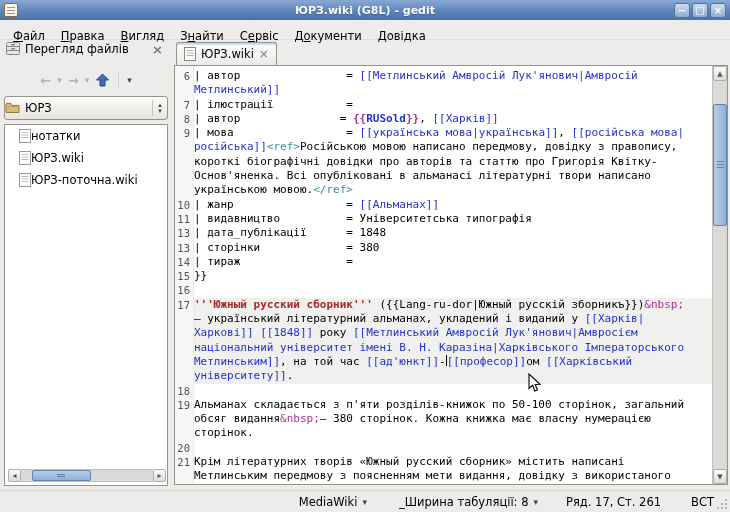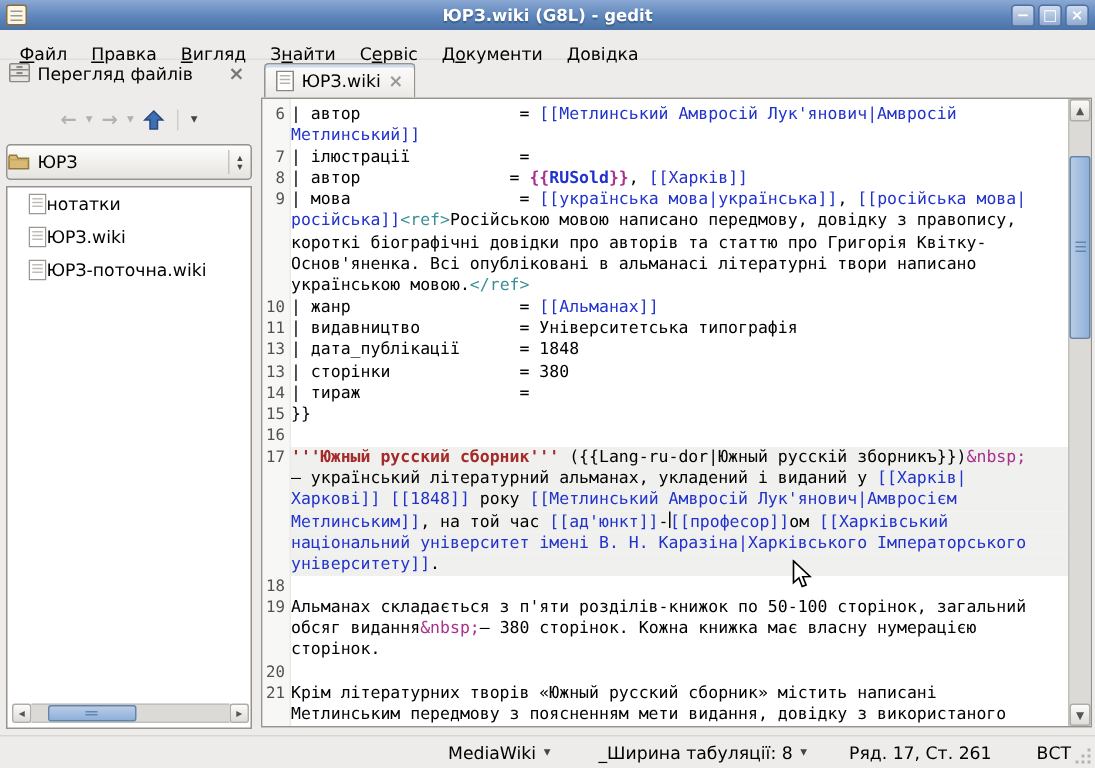--- a/index.html
+++ b/index.html
@@ -295,25 +295,25 @@
             <div class="row hl">
               <span class="ln"></span>
               <span class="tx"><span class="sg-p">— український літературний альманах, укладений і виданий у </span><span class="sg-l">[[Харків|</span></span>
             </div>
             <div class="row hl">
               <span class="ln"></span>
               <span class="tx"><span class="sg-l">Харкові]]</span><span class="sg-p"> </span><span class="sg-l">[[1848]]</span><span class="sg-p"> року </span><span class="sg-l">[[Метлинський Амвросій Лук'янович|Амвросієм</span></span>
             </div>
             <div class="row hl">
               <span class="ln"></span>
+              <span class="tx"><span class="sg-l">національний університет імені В. Н. Каразіна|Харківського Імператорського</span></span>
+            </div>
+            <div class="row hl">
+              <span class="ln"></span>
               <span class="tx"><span class="sg-l">Метлинським]]</span><span class="sg-p">, на той час </span><span class="sg-l">[[ад'юнкт]]</span><span class="sg-p">-</span><span class="sg-c"></span><span class="sg-l">[[професор]]</span><span class="sg-p">ом </span><span class="sg-l">[[Харківський</span></span>
-            </div>
-            <div class="row hl">
-              <span class="ln"></span>
-              <span class="tx"><span class="sg-l">національний університет імені В. Н. Каразіна|Харківського Імператорського</span></span>
             </div>
             <div class="row hl">
               <span class="ln"></span>
               <span class="tx"><span class="sg-l">університету]]</span><span class="sg-p">.</span></span>
             </div>
             <div class="row">
               <span class="ln">18</span>
               <span class="tx"></span>
             </div>
             <div class="row">

